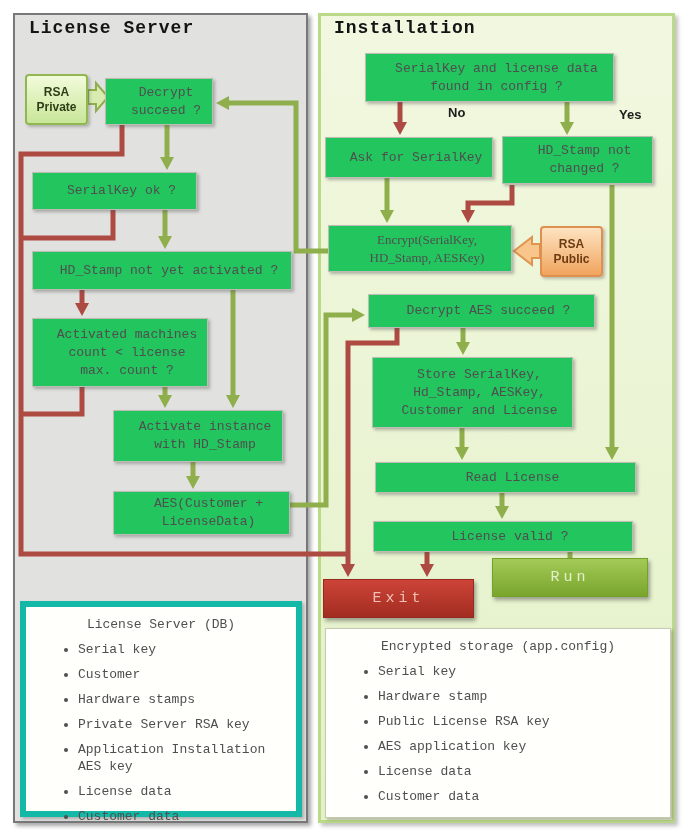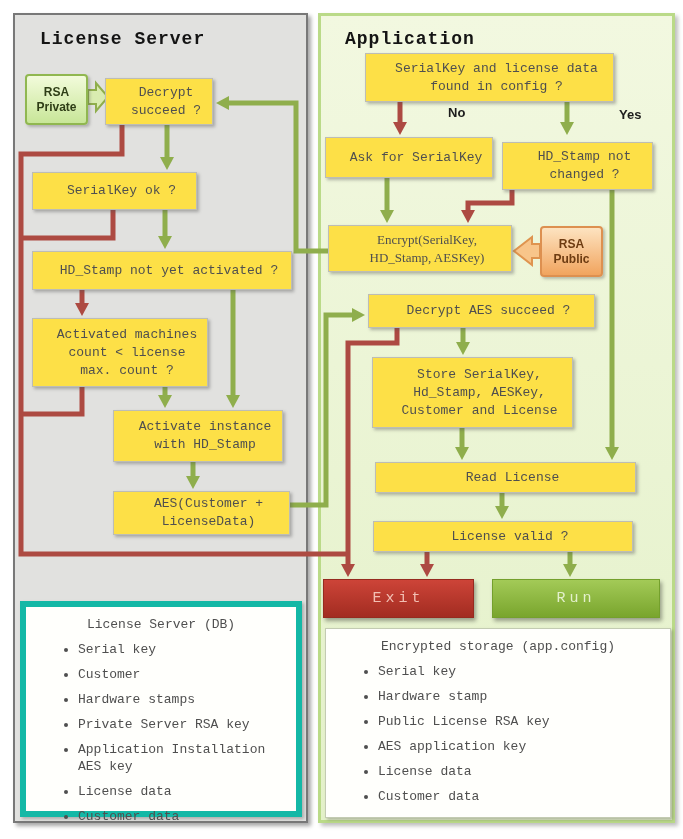--- a/index.html
+++ b/index.html
@@ -4,27 +4,27 @@
 <style>
   html,body{margin:0;padding:0;background:#ffffff;}
   .stage{position:relative;width:683px;height:839px;background:#ffffff;overflow:hidden;
          font-family:"Liberation Mono",monospace;}
   .panel{position:absolute;box-sizing:border-box;}
   .panel-left{left:13px;top:13px;width:295px;height:810px;background:#e1e1df;
               border:2px solid #787878;box-shadow:3px 3px 4px rgba(0,0,0,.35);}
   .panel-right{left:318px;top:13px;width:357px;height:810px;
                background:linear-gradient(180deg,#f2f8e0,#e4f1c9);
                border:3px solid #bada88;box-shadow:3px 3px 4px rgba(0,0,0,.25);}
-  .panel-title{position:absolute;margin:12px;font:bold 18px/22px "Liberation Mono",monospace;
+  .panel-title{position:absolute;margin:1px;font:bold 18px/22px "Liberation Mono",monospace;
                color:#141414;letter-spacing:1px;z-index:3;}
   svg.connectors{position:absolute;left:0;top:0;z-index:1;}
   .edge{fill:none;stroke-width:5px;}
   .edge.g{stroke:#8fae4c;}
   .edge.r{stroke:#ad4a42;}
-  .node{position:absolute;box-sizing:border-box;z-index:2;background:#fde047;
+  .node{position:absolute;box-sizing:border-box;z-index:2;background:#22c55e;
         border:1px solid #bdbdb5;box-shadow:2px 2px 3px rgba(80,80,80,.4);
         display:flex;align-items:center;justify-content:center;text-align:center;
         font:13px/18px "Liberation Mono",monospace;color:#4f4f4f;white-space:pre-line;padding-left:14px;}
   .tag{position:absolute;box-sizing:border-box;z-index:2;border-radius:4px;
        display:flex;align-items:center;justify-content:center;text-align:center;
        font:bold 12px/15px "Liberation Sans",sans-serif;white-space:pre-line;
        box-shadow:2px 2px 3px rgba(80,80,80,.35);}
   .tag-private{background:linear-gradient(180deg,#f2fbdb,#c8e698);border:2px solid #90b750;color:#2f3e17;}
   .tag-public{background:linear-gradient(180deg,#fde3c0,#f1a45e);border:2px solid #dd9050;color:#6e3c12;}
   .btn{position:absolute;box-sizing:border-box;z-index:2;display:flex;align-items:center;justify-content:center;
@@ -45,21 +45,21 @@
 </style>
 </head>
 <body>
 
 <div class="stage">
 
   <div class="panel panel-left"></div>
   <div class="panel panel-right"></div>
 
   <h2 class="panel-title" style="left:28px;top:16px;">License Server</h2>
-  <h2 class="panel-title" style="left:333px;top:16px;">Application</h2>
+  <h2 class="panel-title" style="left:333px;top:16px;">Installation</h2>
 
   <svg class="connectors" width="683" height="839" viewBox="0 0 683 839">
     <defs>
       <marker id="gh" markerUnits="userSpaceOnUse" markerWidth="16" markerHeight="16" refX="2" refY="7" orient="auto">
           <path d="M0,0 L13,7 L0,14 Z" fill="#8fae4c"></path>
         </marker>
       <marker id="rh" markerUnits="userSpaceOnUse" markerWidth="16" markerHeight="16" refX="2" refY="7" orient="auto">
           <path d="M0,0 L13,7 L0,14 Z" fill="#ad4a42"></path>
         </marker>
     </defs>
@@ -117,35 +117,35 @@
         <li>License data</li>
         <li>Customer data</li>
       </ul>
   </div>
 
   <div class="node" style="left:365px;top:53px;width:249px;height:49px;">SerialKey and license data
 found in config ?</div>
   <span class="flow-label" style="left:409px;top:105px;">No</span>
   <span class="flow-label" style="left:580px;top:107px;">Yes</span>
   <div class="node" style="left:325px;top:137px;width:168px;height:41px;">Ask for SerialKey</div>
-  <div class="node" style="left:502px;top:142px;width:151px;height:48px;">HD_Stamp not
+  <div class="node" style="left:502px;top:136px;width:151px;height:48px;">HD_Stamp not
 changed ?</div>
   <div class="node" style="left:328px;top:225px;width:184px;height:47px;font-family:Liberation Serif, serif;">Encrypt(SerialKey,
 HD_Stamp, AESKey)</div>
   <div class="tag tag-public" style="left:540px;top:226px;width:63px;height:51px;">RSA
 Public</div>
   <div class="node" style="left:368px;top:294px;width:227px;height:34px;">Decrypt AES succeed ?</div>
   <div class="node" style="left:372px;top:357px;width:201px;height:71px;">Store SerialKey,
 Hd_Stamp, AESKey,
 Customer and License</div>
   <div class="node" style="left:375px;top:462px;width:261px;height:31px;">Read License</div>
   <div class="node" style="left:373px;top:521px;width:260px;height:31px;">License valid ?</div>
 
   <div class="btn btn-exit" style="left:323px;top:579px;width:151px;height:39px;">Exit</div>
-  <div class="btn btn-run" style="left:492px;top:579px;width:168px;height:39px;text-align:center;">Run</div>
+  <div class="btn btn-run" style="left:492px;top:558px;width:156px;height:39px;text-align:center;">Run</div>
 
   <div class="datalist datalist-right" style="left:325px;top:628px;width:346px;height:190px;">
     <h3>Encrypted storage (app.config)</h3>
     <ul>
         <li>Serial key</li>
         <li>Hardware stamp</li>
         <li>Public License RSA key</li>
         <li>AES application key</li>
         <li>License data</li>
         <li>Customer data</li>

